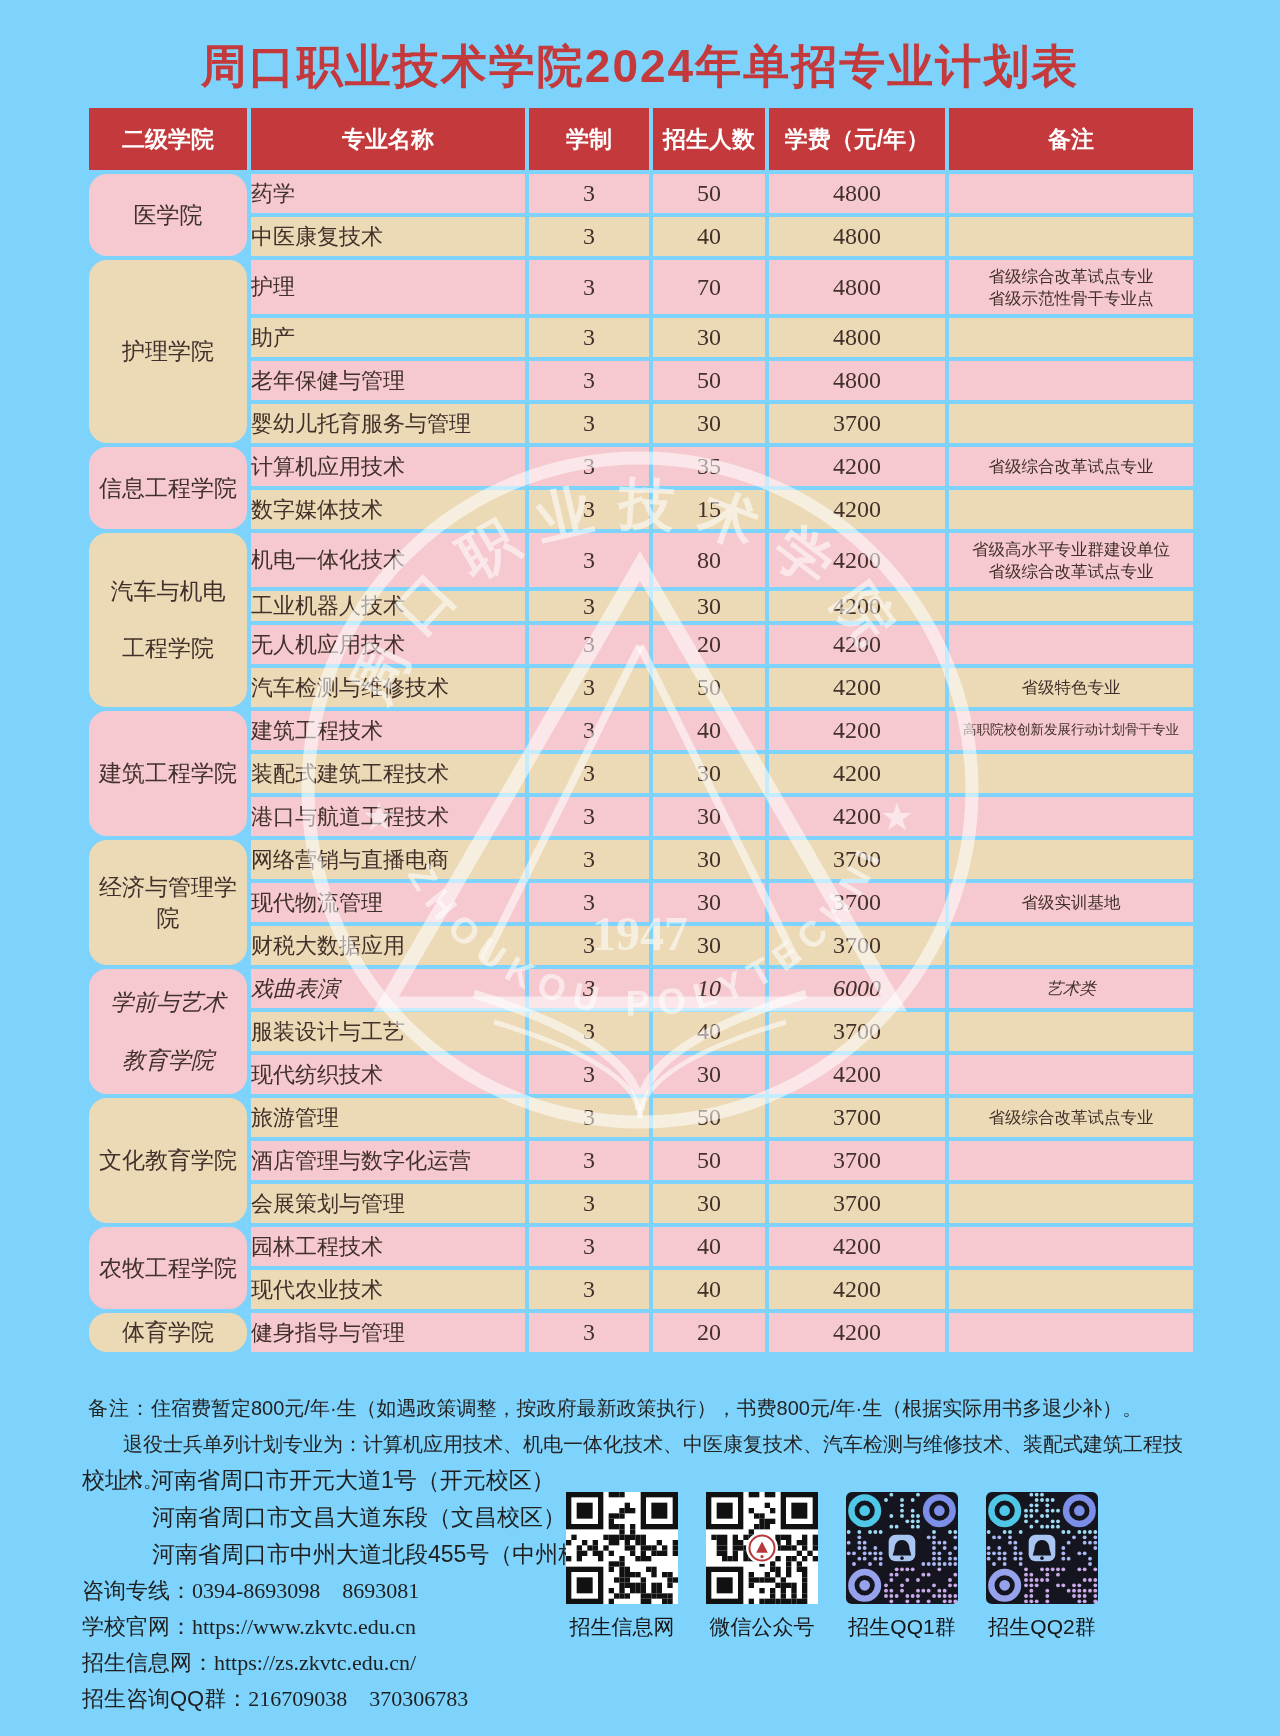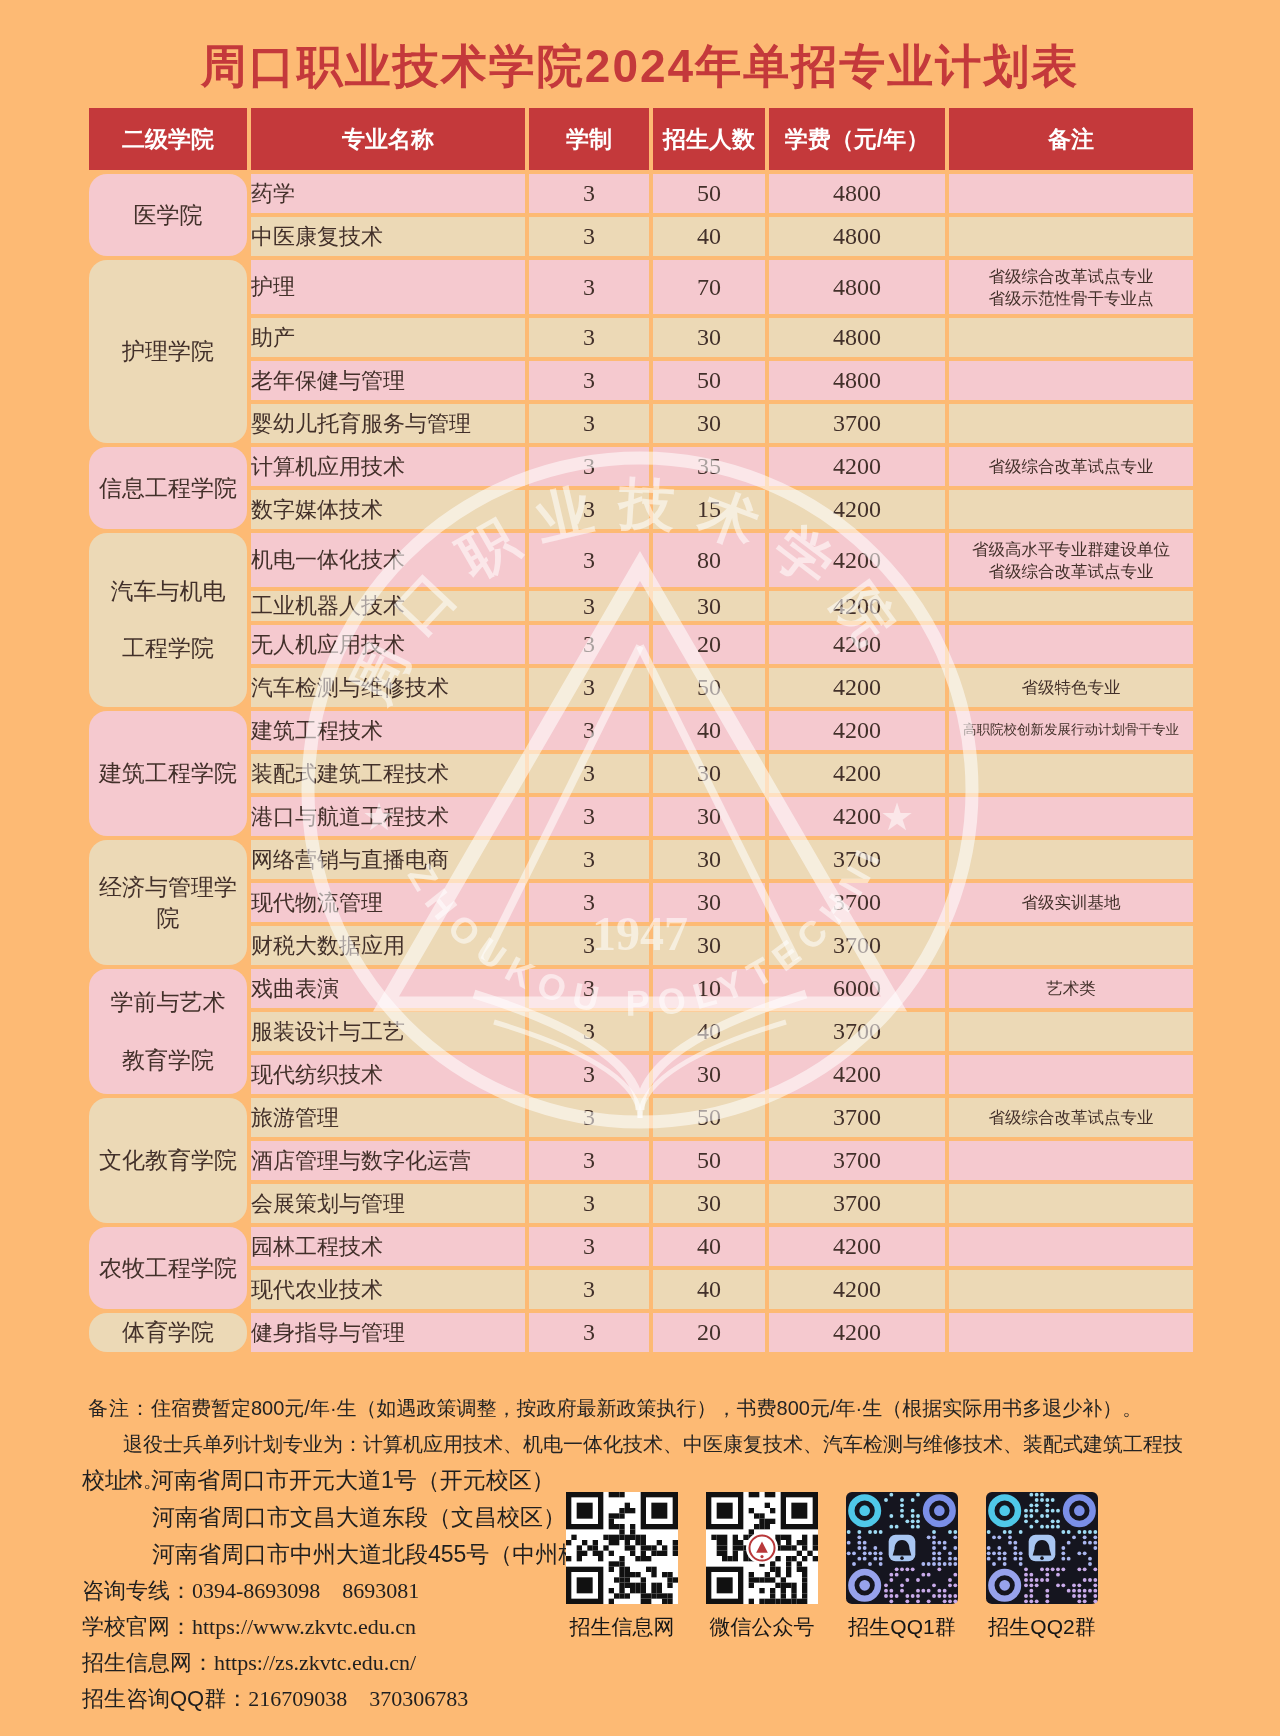--- a/index.html
+++ b/index.html
@@ -3,21 +3,21 @@
 <meta charset="utf-8">
 <style>
   :root{
     --red:#c4393b;
     --pink:#f5c9cf;
     --tan:#ecd9b6;
     --ink:#42302a;
   }
   html,body{margin:0;padding:0;background:#fff;}
   body{font-family:"Liberation Sans","DejaVu Sans",sans-serif;}
-  .page{position:relative;width:1280px;height:1736px;background:#fdba74;overflow:hidden;}
+  .page{position:relative;width:1280px;height:1736px;background:#7dd3fc;overflow:hidden;}
 
   .title{position:absolute;top:36px;left:0;width:100%;text-align:center;
     font-size:46px;font-weight:800;color:var(--red);letter-spacing:2px;}
 
   table.plan{position:absolute;left:85px;top:104px;width:1112px;
     border-collapse:separate;border-spacing:4px;table-layout:fixed;}
   table.plan th{background:var(--red);color:#fff;font-size:23px;font-weight:700;height:62px;padding:0;}
   table.plan td{padding:0;color:var(--ink);}
   td.college{text-align:center;font-size:23px;border-radius:18px;}
   td.college.multiline{white-space:pre-line;line-height:2.5;}
@@ -202,21 +202,21 @@
           <td class="num pink">3700</td>
           <td class="remark pink">省级实训基地</td>
         </tr>
         <tr style="height: 39px;">
           <td class="major tan">财税大数据应用</td>
           <td class="num tan">3</td>
           <td class="num tan">30</td>
           <td class="num tan">3700</td>
           <td class="remark tan"></td>
         </tr>
-        <tr style="height: 39px;">
+        <tr style="height: 39px; font-style: italic;">
           <td rowspan="3" class="college pink multiline">学前与艺术
 教育学院</td>
           <td class="major pink">戏曲表演</td>
           <td class="num pink">3</td>
           <td class="num pink">10</td>
           <td class="num pink">6000</td>
           <td class="remark pink">艺术类</td>
         </tr>
         <tr style="height: 39px;">
           <td class="major tan">服装设计与工艺</td>

